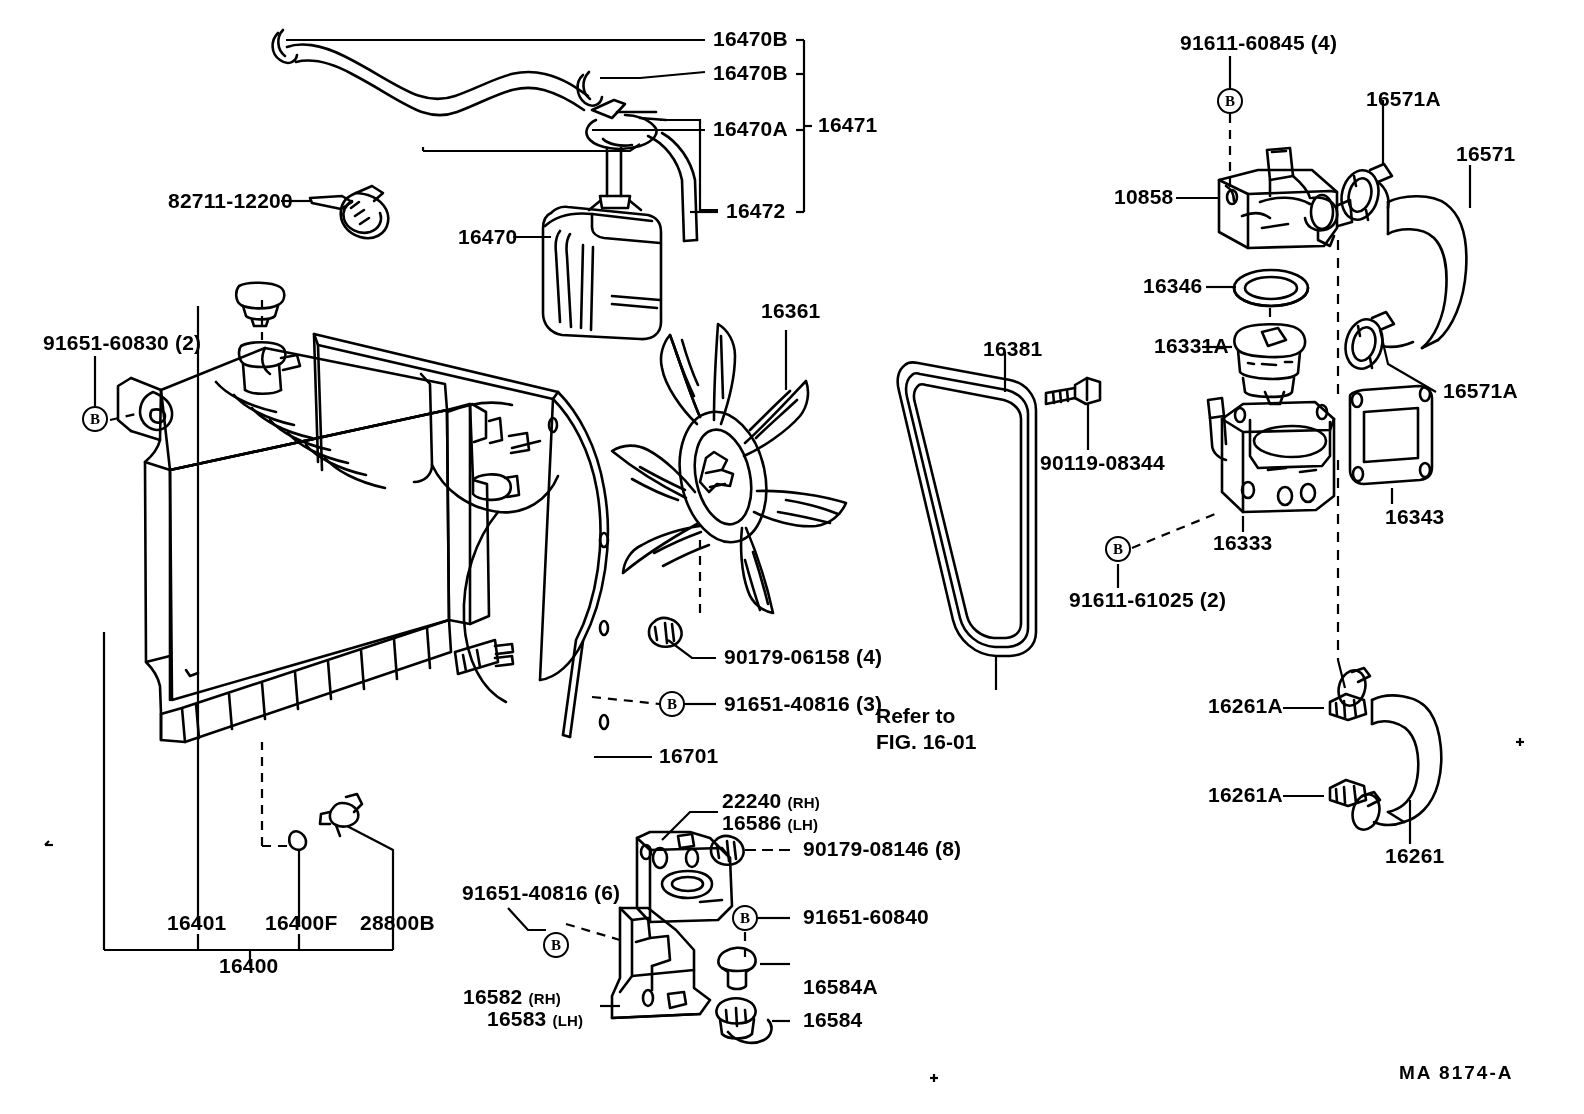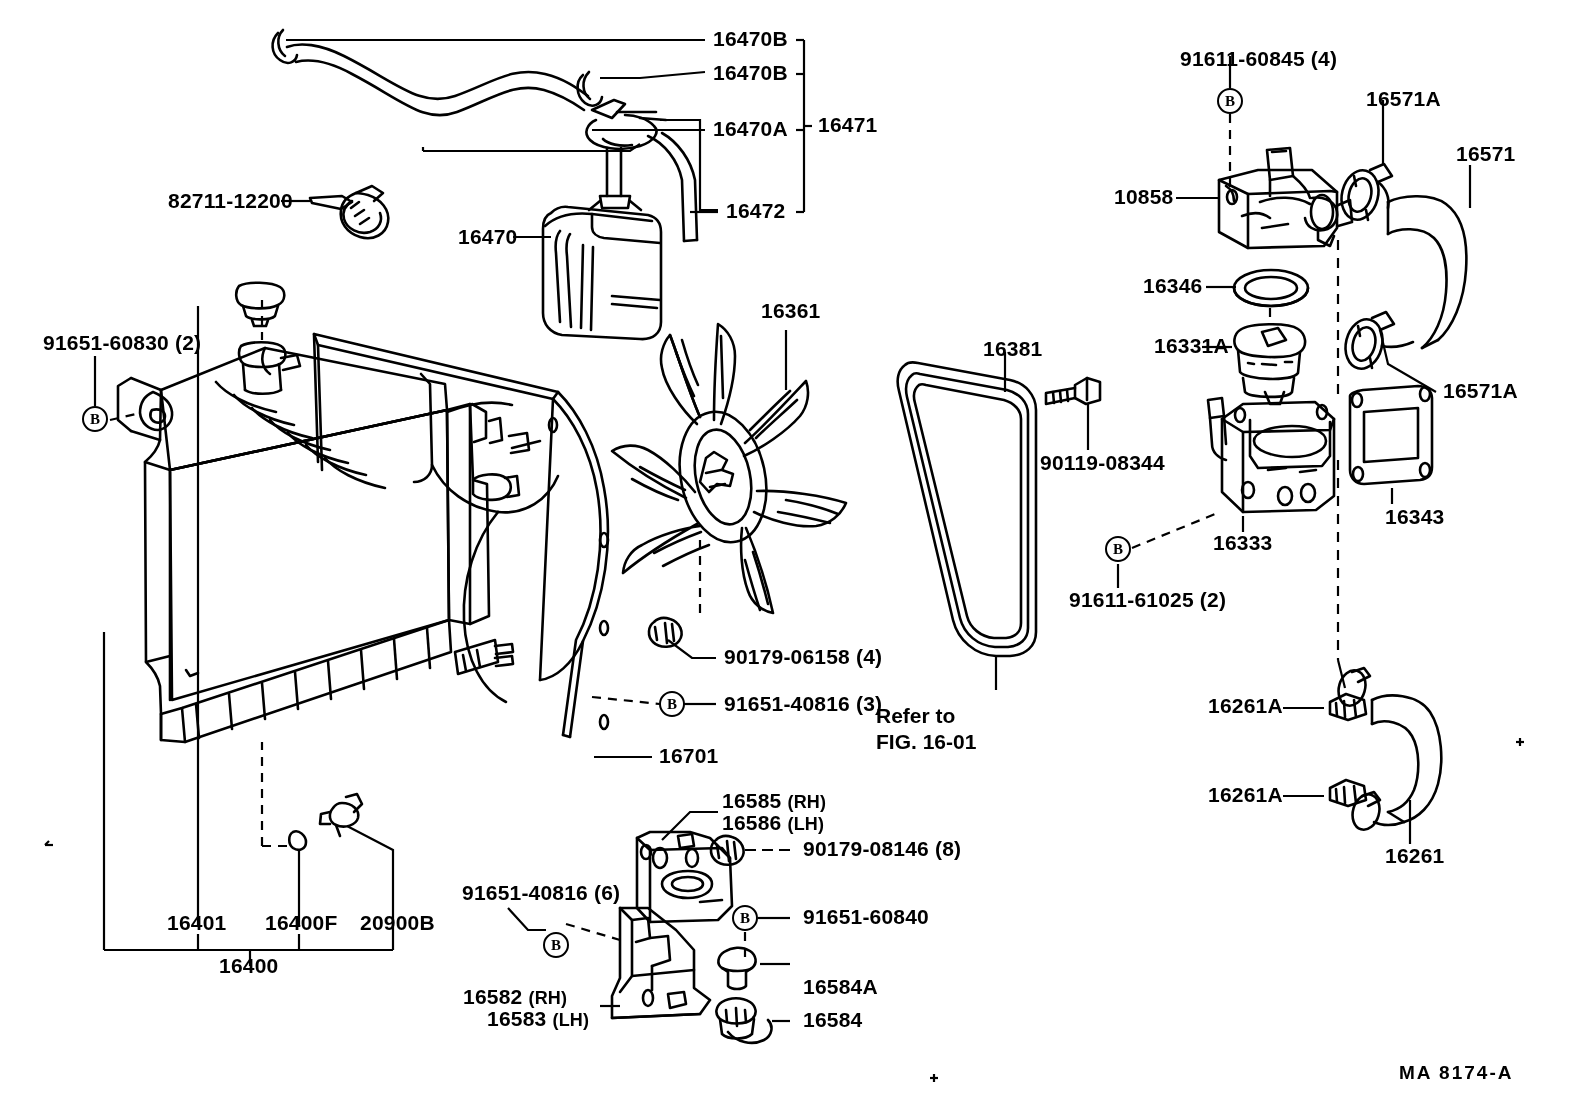--- a/index.html
+++ b/index.html
@@ -3,21 +3,21 @@
 <meta charset="utf-8">
 <title>Toyota Parts Diagram - Radiator &amp; Water Outlet</title>
 <style>
   html,body{margin:0;padding:0;background:#fff;}
   body{width:1584px;height:1114px;position:relative;overflow:hidden;
        font-family:"Liberation Sans","DejaVu Sans",sans-serif;color:#000;}
   #sheet{position:absolute;inset:0;width:1584px;height:1078px;border-radius:23px;}
   #svgroot{position:absolute;left:0;top:0;width:1584px;height:1114px;}
   .lbl{position:absolute;font-size:21px;font-weight:700;letter-spacing:.2px;
        white-space:nowrap;line-height:1.05;color:#000;}
-  .lbl .sfx{font-size:18px;font-weight:700;}
+  .lbl .sfx{font-size:15px;font-weight:700;}
   .refblk{position:absolute;font-size:21px;font-weight:700;line-height:1.25;white-space:nowrap;}
   .code{position:absolute;font-size:19px;font-weight:700;letter-spacing:2px;}
   
   .bcirc{position:absolute;width:26px;height:26px;border:2.4px solid #000;border-radius:50%;
          box-sizing:border-box;}
   .bcirc span{position:absolute;left:0;right:0;top:50%;transform:translateY(-50%);
         text-align:center;font-size:15px;font-weight:700;font-family:"Liberation Serif",serif;}
 </style>
 </head>
 <body>
@@ -518,29 +518,29 @@
 
   <div class="bcirc" style="left:659px;top:691px;">
       <span>B</span>
     </div>
   <div class="lbl" style="left:724px;top:693px;">91651-40816 (3)</div>
 
   <div class="lbl" style="left:659px;top:745px;">16701</div>
 
   <div class="lbl" style="left:167px;top:912px;">16401</div>
   <div class="lbl" style="left:265px;top:912px;">16400F</div>
-  <div class="lbl" style="left:360px;top:912px;">20900B</div>
+  <div class="lbl" style="left:360px;top:912px;">28800B</div>
   <div class="lbl" style="left:219px;top:955px;text-align:center;">16400</div>
 
   <div class="lbl" style="left:462px;top:882px;">91651-40816 (6)</div>
   <div class="bcirc" style="left:543px;top:932px;">
       <span>B</span>
     </div>
 
-  <div class="lbl" style="left:722px;top:790px;"><span>16585</span> <span class="sfx">(RH)</span></div>
+  <div class="lbl" style="left:722px;top:790px;"><span>22240</span> <span class="sfx">(RH)</span></div>
   <div class="lbl" style="left:722px;top:812px;"><span>16586</span> <span class="sfx">(LH)</span></div>
 
   <div class="lbl" style="left:463px;top:986px;"><span>16582</span> <span class="sfx">(RH)</span></div>
   <div class="lbl" style="left:487px;top:1008px;"><span>16583</span> <span class="sfx">(LH)</span></div>
 
   <div class="lbl" style="left:803px;top:838px;">90179-08146 (8)</div>
   <div class="bcirc" style="left:732px;top:905px;">
       <span>B</span>
     </div>
   <div class="lbl" style="left:803px;top:906px;">91651-60840</div>
@@ -548,21 +548,21 @@
   <div class="lbl" style="left:803px;top:1009px;">16584</div>
 
   <div class="lbl" style="left:983px;top:338px;">16381</div>
   <div class="lbl" style="left:1040px;top:452px;text-align:right;">90119-08344</div>
 
   <div class="refblk" style="left:876px;top:703px;">
     <div>Refer to</div>
     <div>FIG. 16-01</div>
   </div>
 
-  <div class="lbl" style="left:1180px;top:48px;">91611-60845 (4)</div>
+  <div class="lbl" style="left:1180px;top:32px;">91611-60845 (4)</div>
   <div class="bcirc" style="left:1217px;top:88px;">
       <span>B</span>
     </div>
 
   <div class="lbl" style="left:1114px;top:186px;">10858</div>
   <div class="lbl" style="left:1143px;top:275px;">16346</div>
   <div class="lbl" style="left:1154px;top:335px;">16331A</div>
 
   <div class="lbl" style="left:1366px;top:88px;">16571A</div>
   <div class="lbl" style="left:1456px;top:143px;">16571</div>

